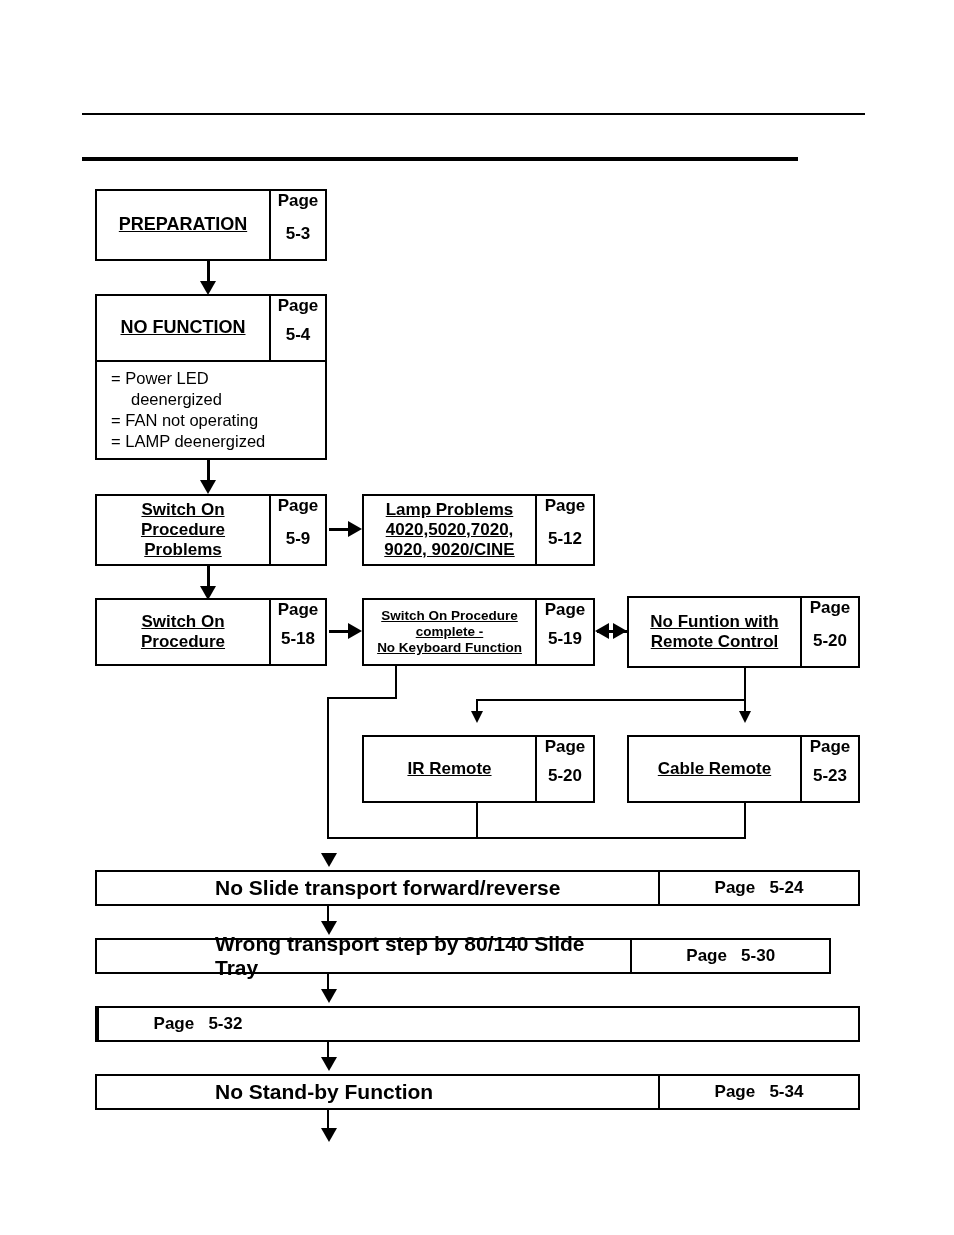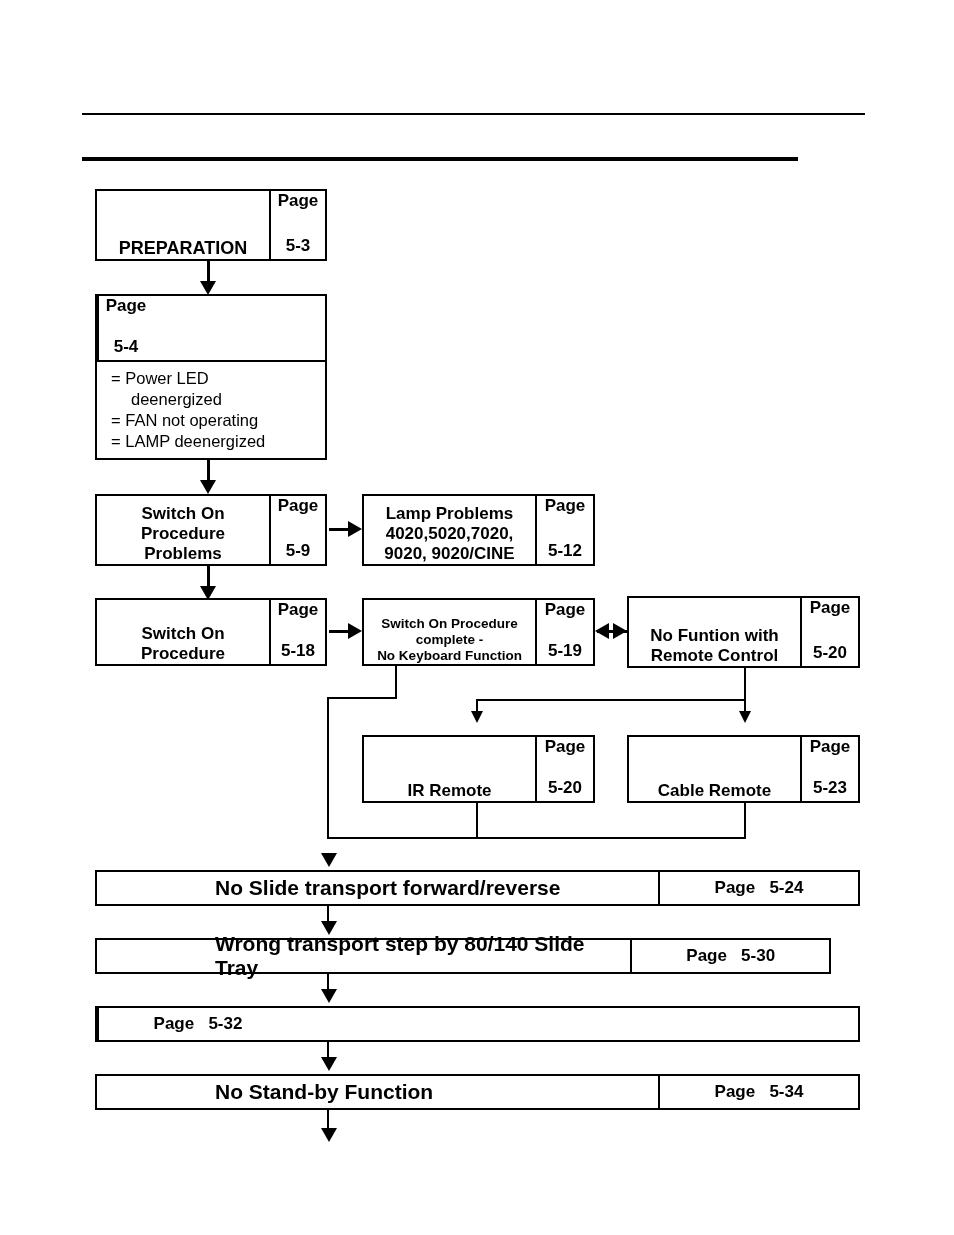--- a/index.html
+++ b/index.html
@@ -34,35 +34,36 @@
     display: flex;
     flex-direction: row;
     align-items: stretch;
   }
   .box-main {
     box-sizing: border-box;
     flex: 1 1 auto;
     display: flex;
     flex-direction: column;
     align-items: center;
-    justify-content: flex-end;
+    justify-content: center;
     font-weight: bold;
     line-height: 1.18;
     text-align: center;
     padding: 0 4px;
+    text-decoration: underline;
   }
   .box-page {
     box-sizing: border-box;
     border-left: 2px solid #000000;
     display: flex;
     flex-direction: column;
     justify-content: space-between;
     align-items: center;
     font-weight: bold;
-    padding: 1px 6px 4px 6px;
+    padding: 1px 6px 16px 6px;
     line-height: 1.05;
     white-space: nowrap;
   }
   .box-page .pg-word { font-size: 17px; }
   .box-page .pg-num  { font-size: 17px; }
 
   
   .box-stack {
     position: absolute;
     box-sizing: border-box;
@@ -168,20 +169,23 @@
       <span class="pg-word">Page</span>
       <span class="pg-num">5-3</span>
     </div>
   </div>
 
   <div class="ln" style="left:207px; top:261px; width:3px; height:24px;"></div>
   <div class="arrow-down" style="left:200px; top:281px;"></div>
 
   <div class="box-stack" style="left:95px; top:294px; width:232px; height:166px;">
     <div class="stack-top" style="height:66px;">
+      <div class="box-main" style="font-size:18px;">
+        <span>NO FUNCTION</span>
+      </div>
       <div class="box-page" style="width:56px;">
         <span class="pg-word">Page</span>
         <span class="pg-num">5-4</span>
       </div>
     </div>
     <div class="stack-body">
       <div>= Power LED</div>
       <div class="cont">deenergized</div>
       <div>= FAN not operating</div>
       <div>= LAMP deenergized</div>

